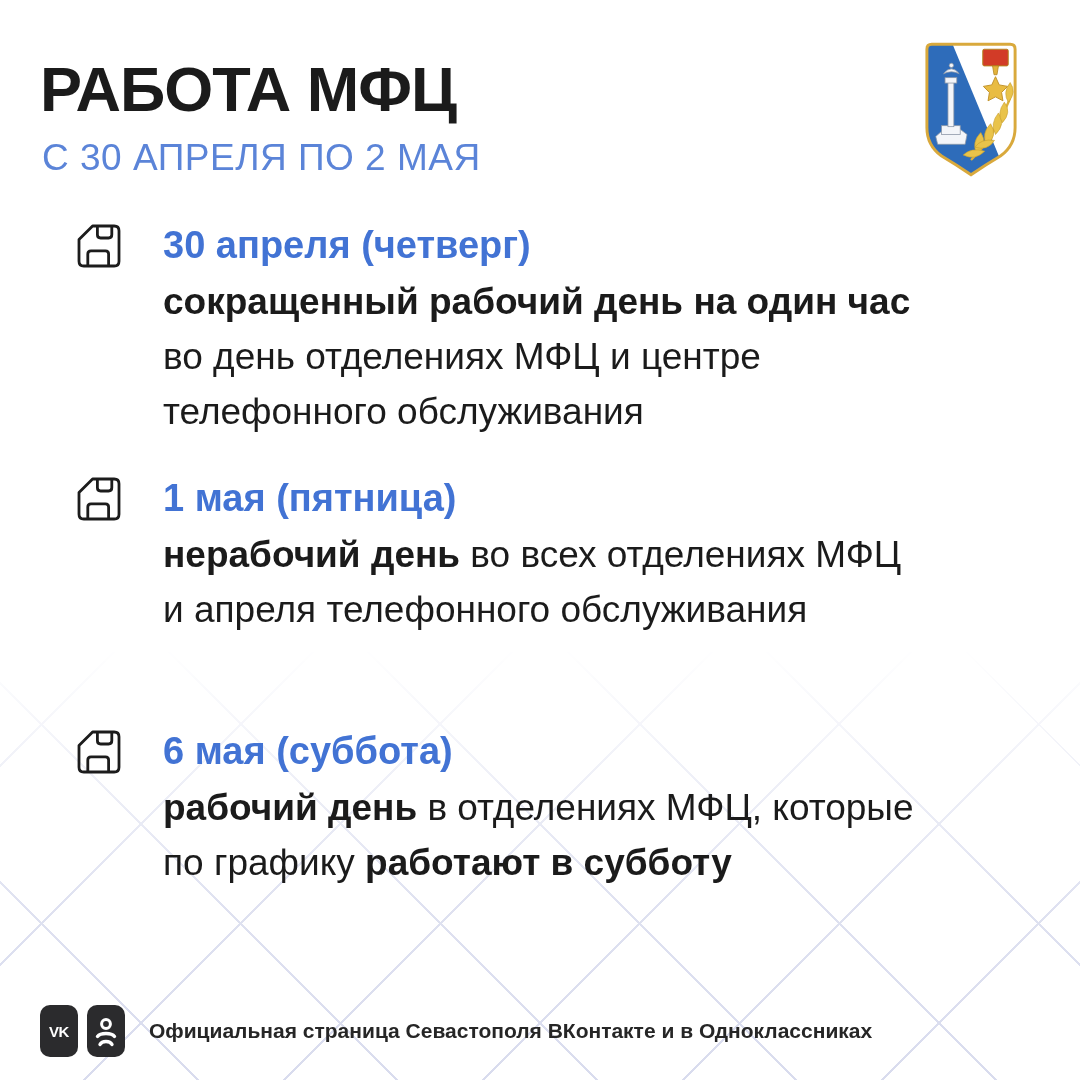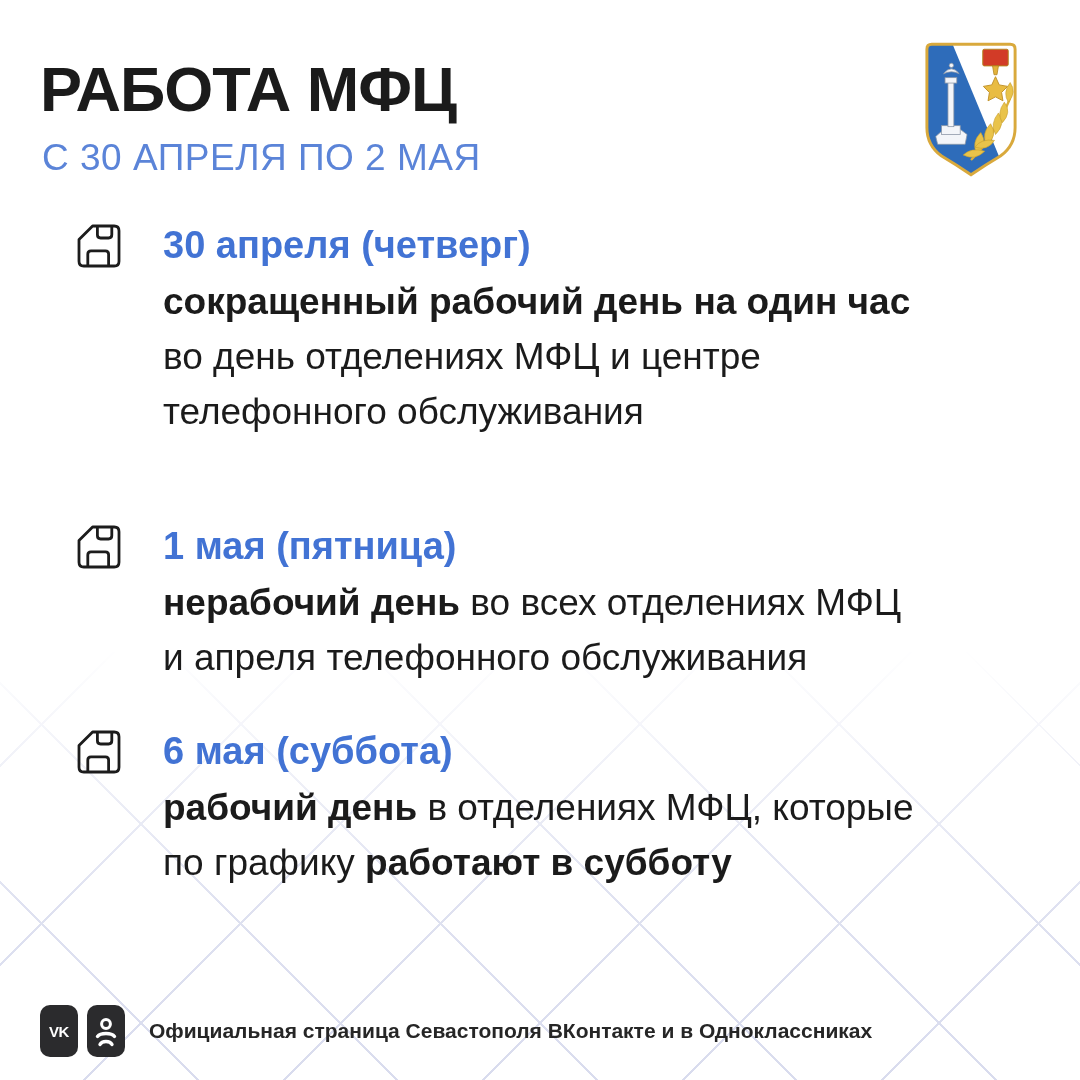--- a/index.html
+++ b/index.html
@@ -28,21 +28,21 @@
   }
   .subtitle{
     position:absolute;left:42px;top:138px;
     font-size:37px;line-height:1.1;font-weight:400;letter-spacing:.5px;
     color:var(--subtitle_blue,#5b84d8);
   }
   .emblem{position:absolute;left:922px;top:40px;width:98px;height:140px;}
   .sections{position:absolute;inset:0;}
   .section{position:absolute;left:75px;width:960px;display:flex;align-items:flex-start;}
   .section:nth-child(1){top:222px;}
-  .section:nth-child(2){top:523px;}
+  .section:nth-child(2){top:475px;}
   .section:nth-child(3){top:728px;}
   .floppy{width:48px;height:48px;flex:0 0 48px;}
   .sec-text{margin-left:40px;}
   .sec-heading{
     font-size:38px;line-height:46px;font-weight:700;
     color:var(--accent_blue,#4273d4);
   }
   .sec-body{margin-top:6px;font-size:37px;line-height:55px;font-weight:400;color:var(--text_dark,#1b1b1b);}
   .sec-body .line{white-space:nowrap;}
   .sec-body .b{font-weight:700;}

